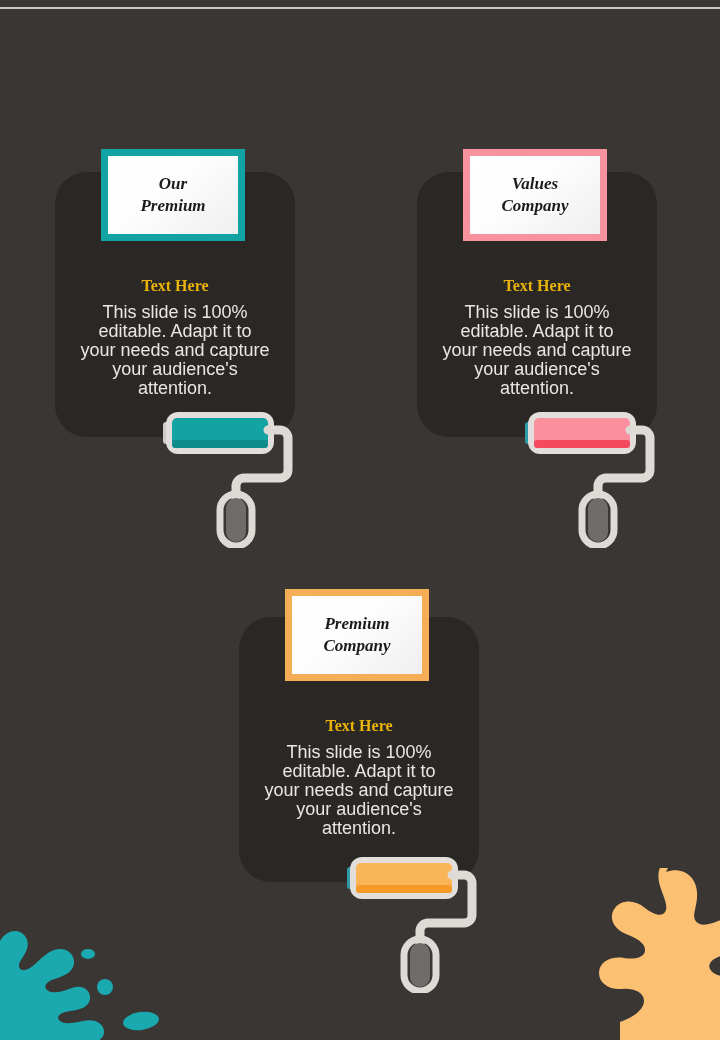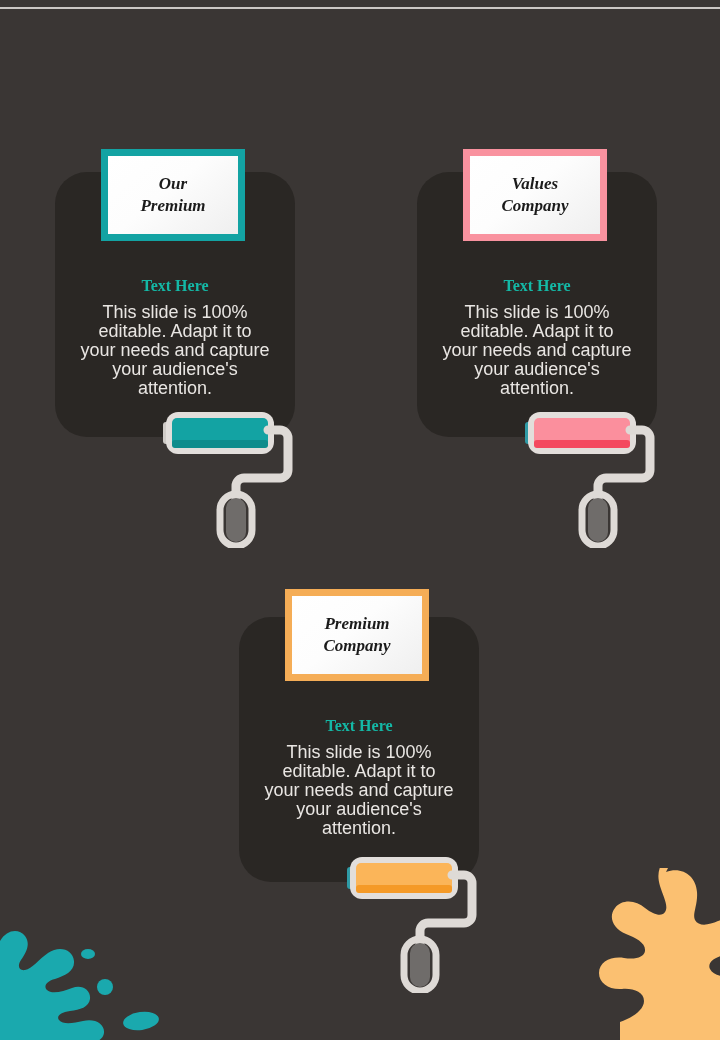--- a/index.html
+++ b/index.html
@@ -104,21 +104,21 @@
     z-index: 3;
   }
   .cb-1 { left: 55px; top: 277px; }
   .cb-2 { left: 417px; top: 277px; }
   .cb-3 { left: 239px; top: 717px; }
 
   .sub-head {
     font-family: "Liberation Serif", serif;
     font-weight: bold;
     font-size: 16px;
-    color: #14b8a6;
+    color: #eab308;
     margin-bottom: 8px;
   }
   .sub-body {
     font-family: "Liberation Sans", sans-serif;
     font-size: 18px;
     line-height: 19px;
     color: #e9e6e3;
     padding: 0 24px;
   }
 

